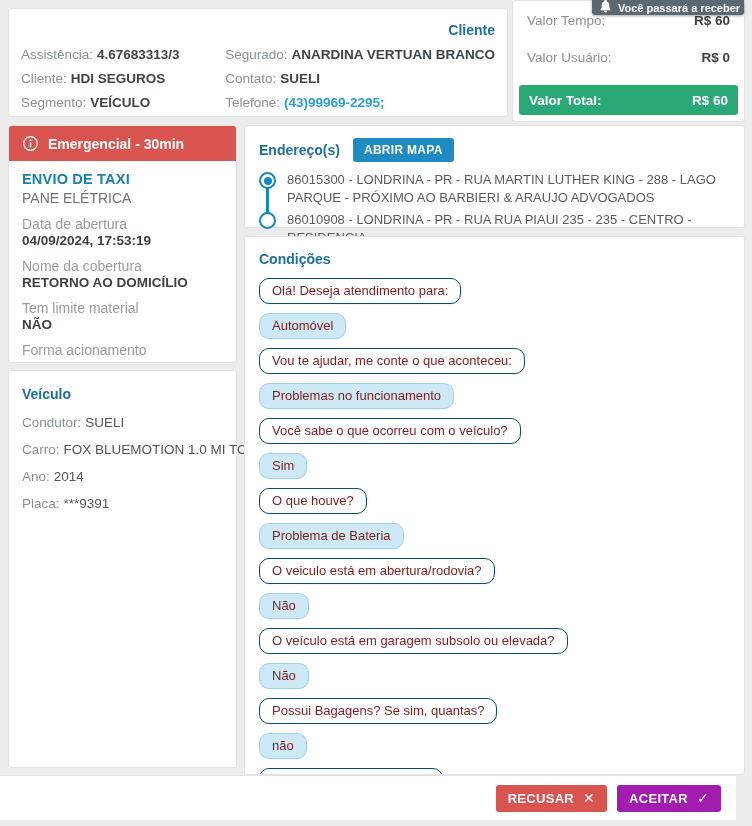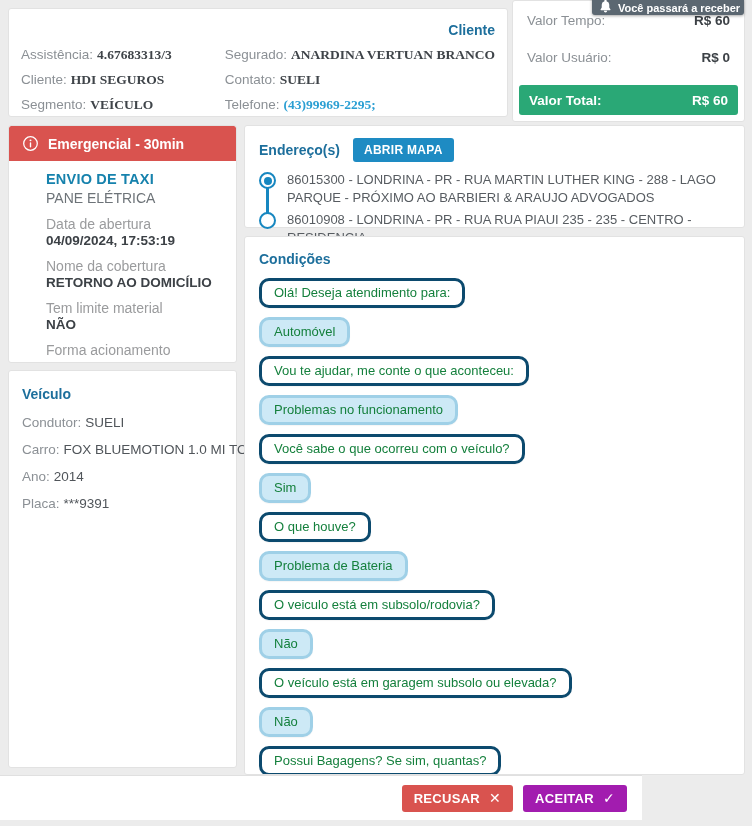--- a/index.html
+++ b/index.html
@@ -16,21 +16,21 @@
   }
   h3.card-title { font-size:14px; font-weight:bold; color:#1d6f9c; }
 
   
   .client-card { left:8px; top:8px; width:500px; height:109px; padding:13px 12px 0; }
   .client-card h3 { margin-bottom:9px;text-align:right; }
   .client-cols { display:flex; }
   .client-col-left { width:260px; }
   .client-col-right { flex:1; }
   .info-row { font-size:13.5px; margin-bottom:9px; color:#8b9095; white-space:nowrap; }
-  .info-row .val { color:#3f4449; font-weight:600; margin-left:4px;font-family:Liberation Serif, serif; }
+  .info-row .val { color:#3f4449; font-weight:600; margin-left:4px; }
   .info-row .val.link { color:#2b9fd3; font-weight:600; text-decoration:none; cursor:pointer; }
 
   
   .valor-card { left:512px; top:0; width:233px; height:122px; padding:12px 14px; }
   .valor-row { display:flex; justify-content:space-between; align-items:center; font-size:13.5px; margin-bottom:22px; }
   .valor-row .lbl { color:#8b9095; }
   .valor-row .val { color:#3c4146; font-weight:bold; }
   .valor-total {
     position:absolute; left:6px; right:6px; bottom:6px; height:30px;
     background:#2aa876; border-radius:3px; color:#fff; font-weight:bold; font-size:13.5px;
@@ -45,21 +45,21 @@
     color:#fff; font-size:11px; font-weight:bold; white-space:nowrap; overflow:hidden;
   }
   .toast svg { flex:0 0 auto; margin-bottom:1px; }
 
   
   .service-card { left:8px; top:125px; width:229px; height:238px; overflow:hidden; }
   .service-banner {
     height:35px; background:#d9534f; color:#fff; font-size:14px; font-weight:bold;
     display:flex; align-items:center; gap:9px; padding:0 13px; border-radius:2px 2px 0 0;
   }
-  .service-body { padding:10px 13px;margin-left:24px; }
+  .service-body { padding:10px 13px; }
   .service-title { color:#1682ad; font-size:14.5px; font-weight:bold; letter-spacing:.2px; }
   .service-problem { color:#6d7378; font-size:14px; margin-top:3px; }
   .svc-field { margin-top:10px; }
   .svc-field .lbl { display:block; font-size:14px; color:#9a9b9d; }
   .svc-field .val { display:block; font-size:13.5px; font-weight:bold; color:#3c4146; margin-top:1px; }
 
   
   .vehicle-card { left:8px; top:370px; width:229px; height:398px; padding:15px 13px; }
   .vehicle-card h3 { margin-bottom:13px; }
   .veh-row { font-size:13.5px; color:#8b9095; margin-bottom:12px; white-space:nowrap; }
@@ -82,29 +82,29 @@
   }
   .marker.filled::after { content:""; position:absolute; inset:2.5px; background:#1787c0; border-radius:50%; }
   .addr-text { font-size:13px; color:#575c61; line-height:1.35; }
 
   
   .conditions-card { left:244px; top:236px; width:501px; height:539px; padding:14px; overflow:hidden; }
   .conditions-card h3 { margin-bottom:11px; }
   .msg-row { margin-bottom:9px; }
   .msg {
     display:inline-block; max-width:440px; min-width:18px; min-height:24px;
-    padding:4px 12px; font-size:13px; line-height:16px; color:#15803d;
-    background:#fff; border:3px solid #0c4a6e; border-radius:10px;
+    padding:4px 12px; font-size:13px; line-height:16px; color:#7f1d1d;
+    background:#fff; border:1px solid #0c4a6e; border-radius:10px;
     box-shadow:0 1px 1px rgba(0,0,0,.04);
   }
   .msg.answer { background:#cde9f6; border-color:#9fd0e7; }
 
   
   .footer {
-    position:absolute; left:0; top:775px; width:642px; height:45px; z-index:5;
+    position:absolute; left:0; top:775px; width:736px; height:45px; z-index:5;
     background:#fff; border-top:1px solid #e0e0e0;
     display:flex; justify-content:flex-end; align-items:center; gap:10px; padding:0 15px;
   }
   .btn {
     border:none; border-radius:3px; cursor:pointer; color:#fff;
     font-family:inherit; font-size:13px; font-weight:bold; letter-spacing:.3px;
     height:27px; padding:0 12px; display:flex; align-items:center; gap:9px;
   }
   .btn .btn-ic { font-size:14px; font-weight:normal; }
   .btn-reject { background:#d9534f; }
@@ -250,21 +250,21 @@
         <div class="msg-row"><span class="msg answer">Problemas no funcionamento</span></div>
 
         <div class="msg-row"><span class="msg question">Você sabe o que ocorreu com o veículo?</span></div>
 
         <div class="msg-row"><span class="msg answer">Sim</span></div>
 
         <div class="msg-row"><span class="msg question">O que houve?</span></div>
 
         <div class="msg-row"><span class="msg answer">Problema de Bateria</span></div>
 
-        <div class="msg-row"><span class="msg question">O veiculo está em subsolo/rodovia?</span></div>
+        <div class="msg-row"><span class="msg question">O veiculo está em abertura/rodovia?</span></div>
 
         <div class="msg-row"><span class="msg answer">Não</span></div>
 
         <div class="msg-row"><span class="msg question">O veículo está em garagem subsolo ou elevada?</span></div>
 
         <div class="msg-row"><span class="msg answer">Não</span></div>
 
         <div class="msg-row"><span class="msg question">Possui Bagagens? Se sim, quantas?</span></div>
 
         <div class="msg-row"><span class="msg answer">não</span></div>

